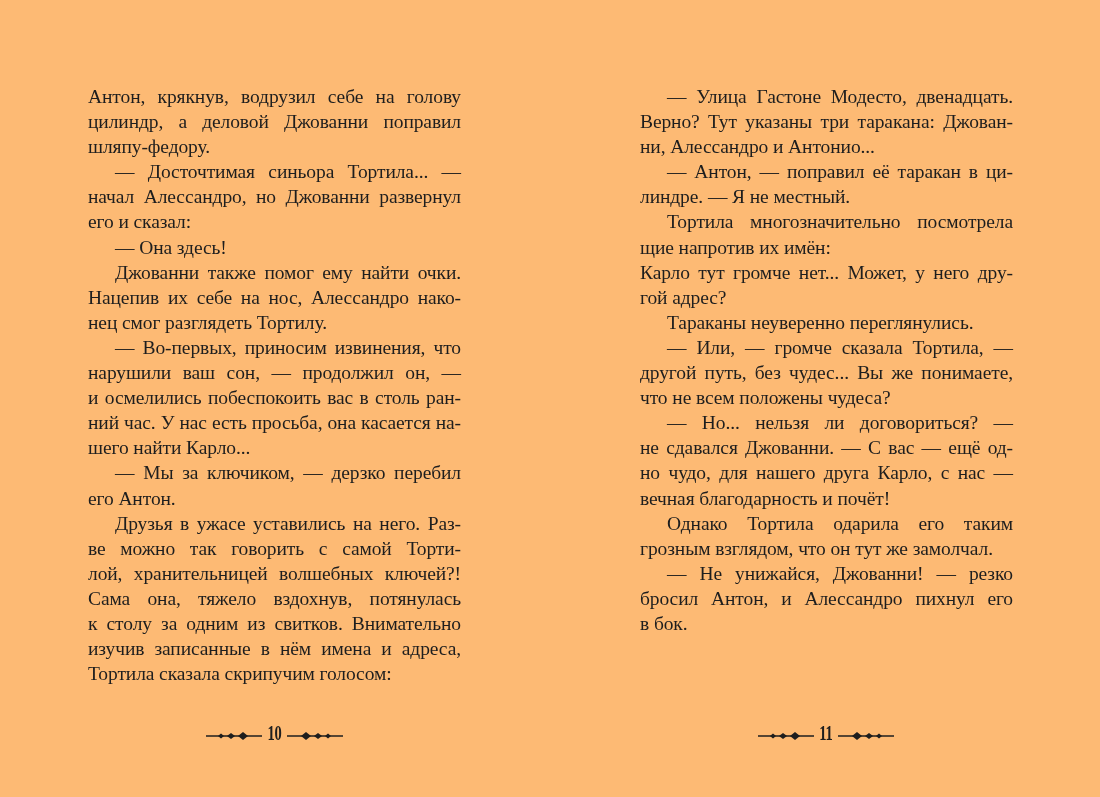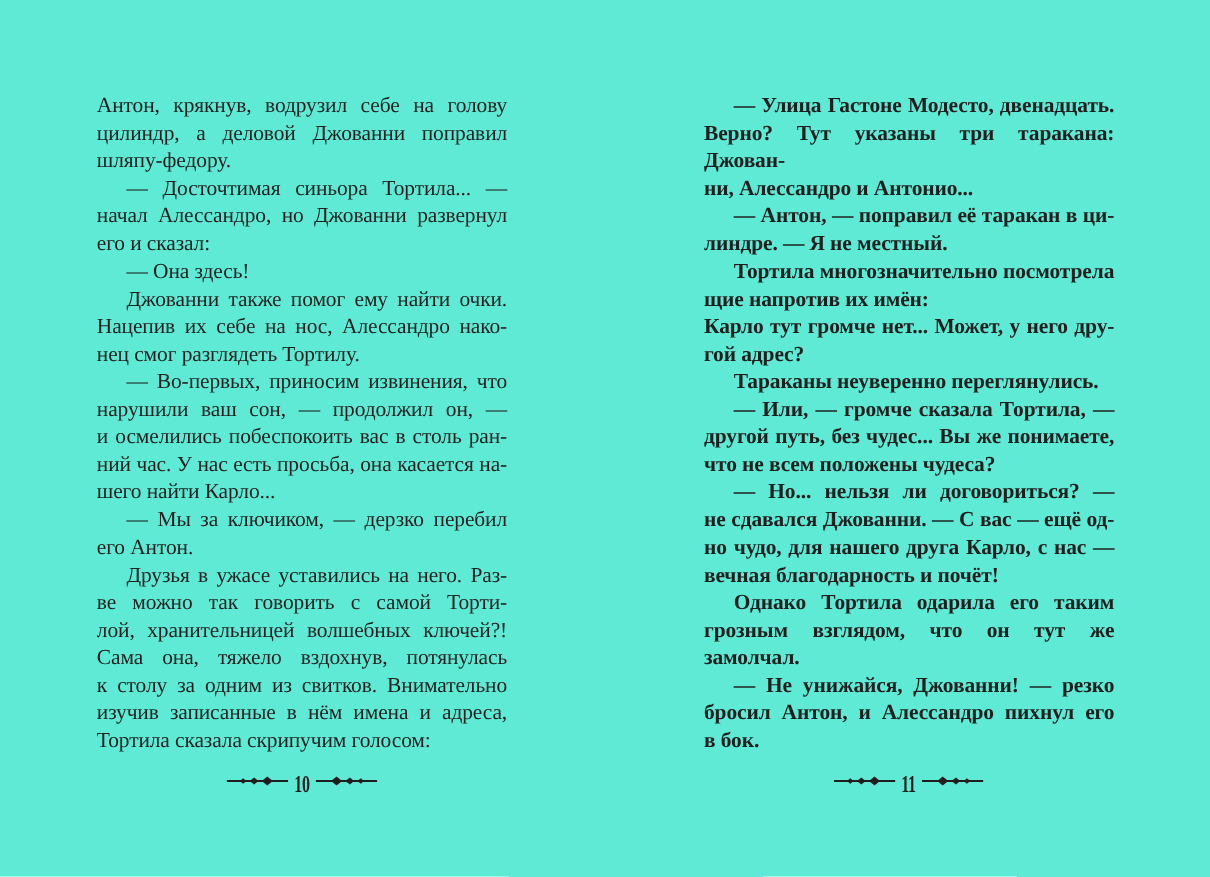--- a/index.html
+++ b/index.html
@@ -4,21 +4,21 @@
 <style>
   html, body {
     margin: 0;
     padding: 0;
     background: #ffffff;
   }
   .spread {
     position: relative;
     width: 1100px;
     height: 797px;
-    background: #5eead4;
+    background: #fdba74;
     overflow: hidden;
     font-family: "Liberation Serif", "DejaVu Serif", serif;
   }
   .page {
     position: absolute;
     top: 0;
     width: 550px;
     height: 797px;
   }
   .page.left  { left: 0; }
@@ -27,40 +27,40 @@
   .page-text {
     position: absolute;
     top: 84px;
     width: 373px;
     font-size: 19.5px;
     line-height: 25.1px;
     letter-spacing: -0.1px;
     color: #1e1e1e;
   }
   .page.left  .page-text { left: 88px; }
-  .page.right .page-text { left: 90px; font-weight: bold; }
+  .page.right .page-text { left: 90px; }
 
   .line {
     text-align: justify;
     text-align-last: justify;
   }
   .line.end {
     text-align-last: left;
   }
   .line.indent {
     text-indent: 27px;
   }
 
   .page-footer {
     position: absolute;
-    top: 704px;
+    top: 724px;
     width: 170px;
     height: 18px;
     display: flex;
-    align-items: flex-start;
+    align-items: flex-end;
     justify-content: center;
     gap: 2px;
   }
   .page.left  .page-footer { left: 189px; }
   .page.right .page-footer { left: 191px; }
 
   .page-number {
     display: inline-block;
     font-size: 22px;
     line-height: 18px;

